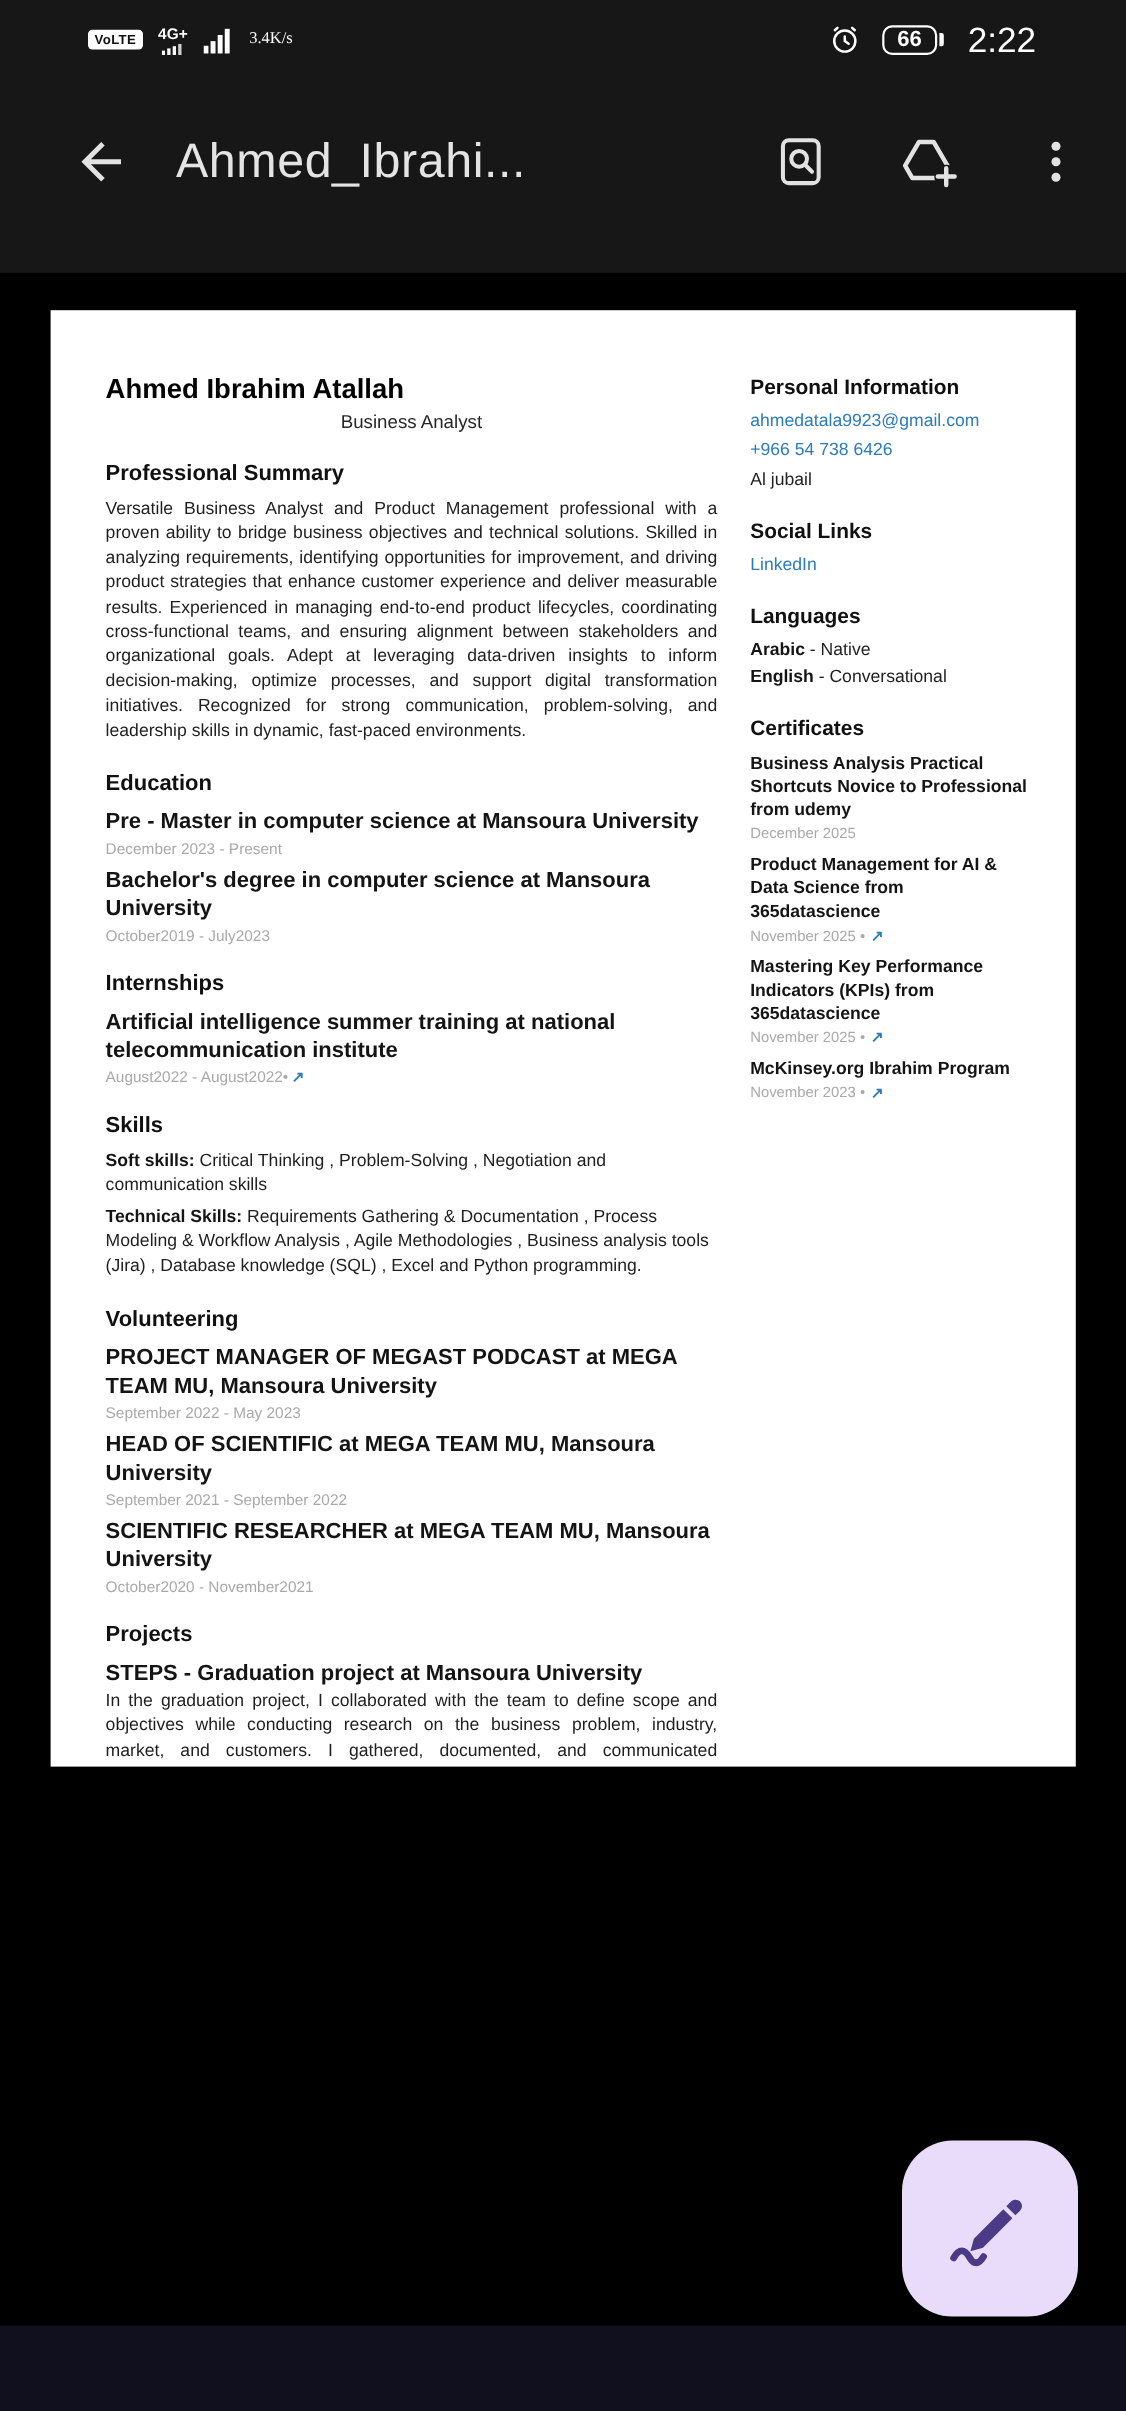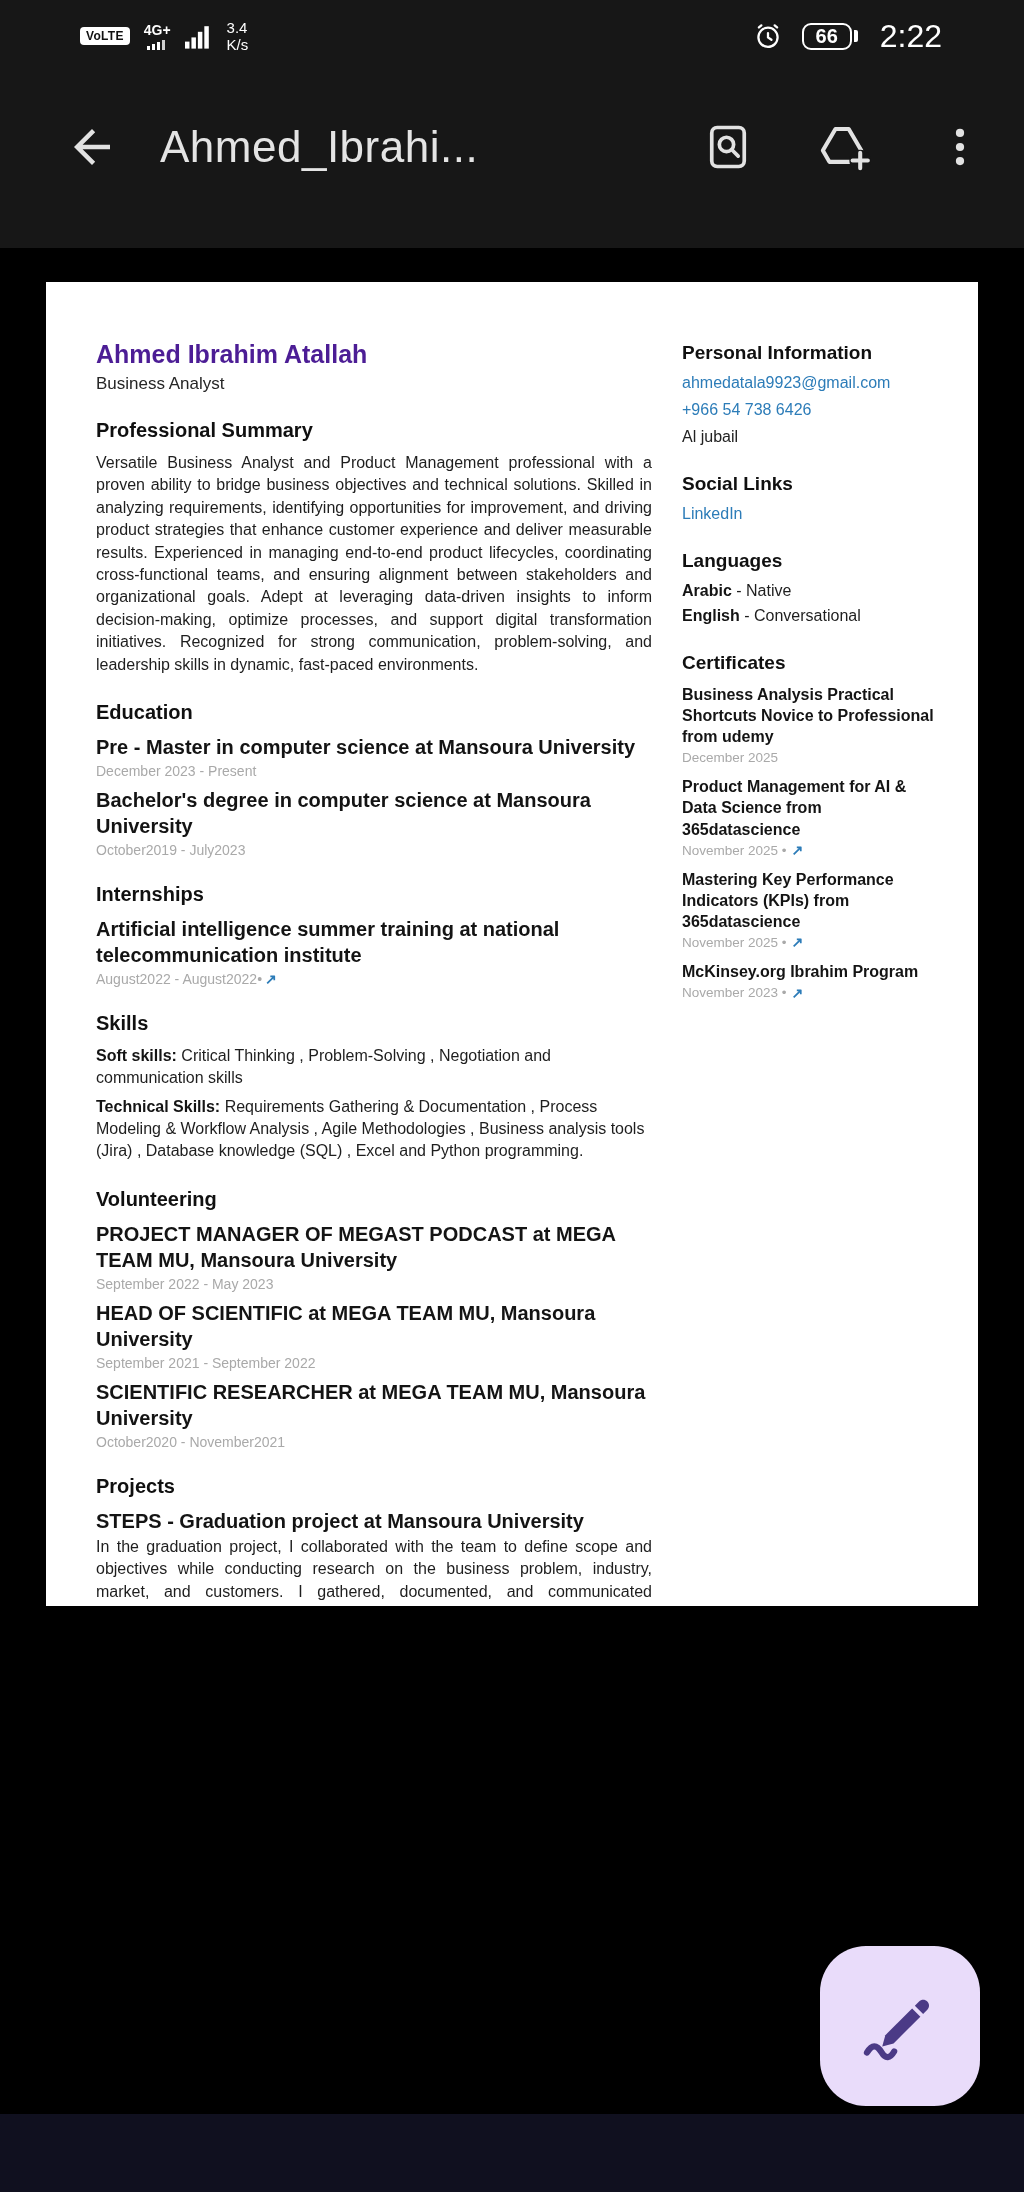--- a/index.html
+++ b/index.html
@@ -14,21 +14,21 @@
     height:62px; display:flex; justify-content:space-between; align-items:center;
     padding:10px 82px 0 80px; color:#fff;
   }
   .sb-left { display:flex; align-items:center; gap:14px; }
   .volte-badge {
     background:#fff; color:#111; font-size:12px; font-weight:bold;
     padding:2px 6px; border-radius:4px; letter-spacing:.3px;
   }
   .net-stack { display:flex; flex-direction:column; align-items:center; line-height:1; gap:3px; }
   .net-type { font-size:14px; font-weight:bold; }
-  .speed { display:flex; flex-direction:column; font-size:15px; line-height:1.15; color:#fff; }
+  .speed { display:flex; font-size:15px; line-height:1.15; color:#fff;font-family:Liberation Serif, serif; }
   .sb-right { display:flex; align-items:center; gap:18px; }
   .battery { display:flex; align-items:center; }
   .battery-body {
     border:2.5px solid #fff; border-radius:9px; width:50px; height:27px;
     display:flex; align-items:center; justify-content:center;
     font-size:20px; font-weight:bold; color:#fff;
   }
   .battery-nub { width:4px; height:12px; background:#fff; border-radius:0 2px 2px 0; margin-left:2px; }
   .sb-time { font-size:32px; font-weight:400; margin-left:4px; }
 
@@ -45,22 +45,22 @@
 
   
   .doc-page {
     position:absolute; left:46px; top:282px; width:932px; height:1324px;
     background:#fff; padding:58px 42px 40px 50px; overflow:hidden;
   }
   .doc-cols { display:flex; gap:30px; }
   .col-left { flex:0 0 556px; width:556px; }
   .col-right { flex:1; min-width:0; }
 
-  .person-name { font-size:25px; font-weight:bold; color:#4c1d95; }
-  .person-role { font-size:17px; margin-top:5px; color:#262626; }
+  .person-name { font-size:25px; font-weight:bold; color:#000000; }
+  .person-role { font-size:17px; margin-top:5px; color:#262626;text-align:center; }
   .sec-h { font-size:20px; font-weight:bold; color:#101010; margin-top:25px; margin-bottom:10px; }
   .body-text { font-size:16px; line-height:1.4; color:#1e1e1e; }
   .justify { text-align:justify; }
   .entry { margin-bottom:8px; }
   .entry-title { font-size:20px; font-weight:bold; line-height:1.3; color:#141414; }
   .entry-date { font-size:14px; color:#a9a9a9; margin-top:3px; display:flex; align-items:center; gap:3px; }
   .ext-arrow { color:#2c7cb8; font-size:14px; font-weight:bold; line-height:1; }
   .skill-line { font-size:16px; line-height:1.4; color:#1e1e1e; margin-bottom:6px; }
   .skill-label { font-weight:bold; color:#141414; }
 

